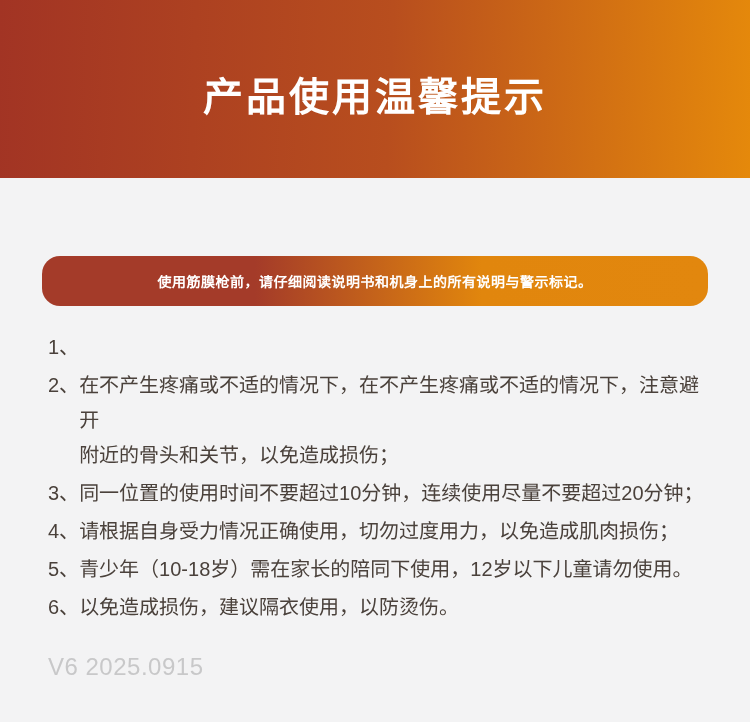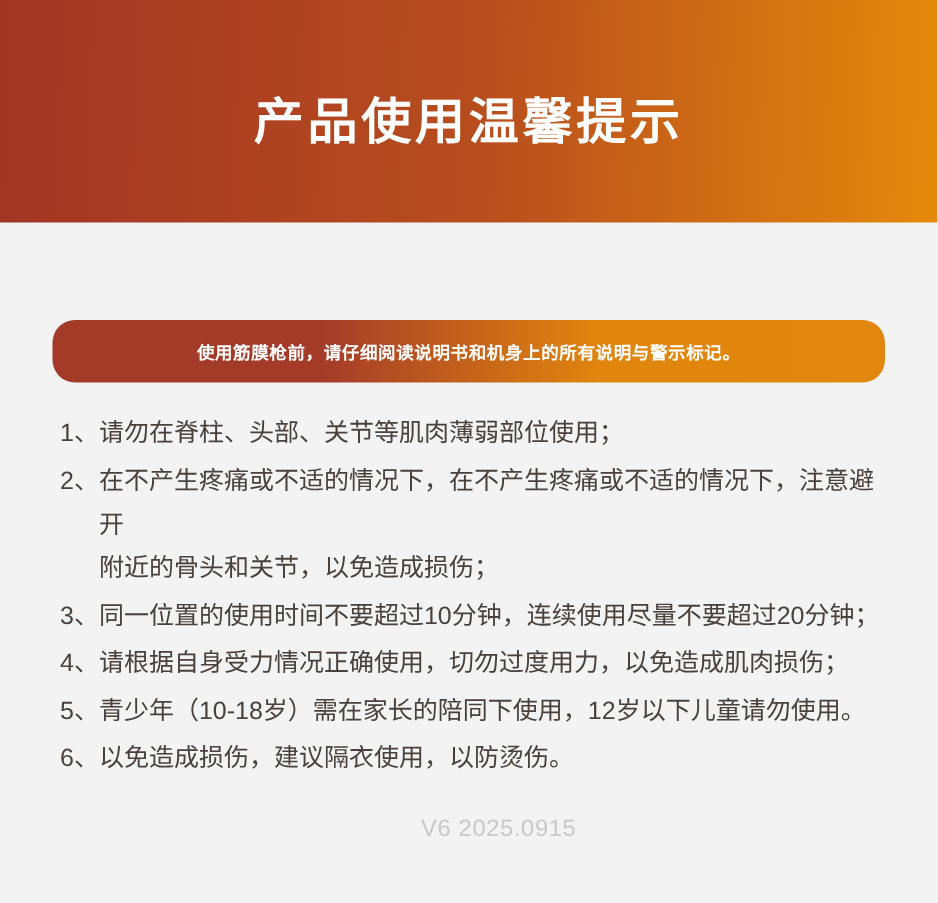--- a/index.html
+++ b/index.html
@@ -69,44 +69,42 @@
   .tip-num {
     flex-shrink: 0;
   }
   .tip-text {
     white-space: pre-line;
   }
   
   .version-note {
     margin: 28px 0 0 48px;
     color: #c8c8c9;
-    font-size: 19px;
+    font-size: 24px;
     letter-spacing: 0.5px;
-    text-align: center;
   }
 </style>
 </head>
 <body>
 
 <div class="page">
 
   <header class="banner">
     <h1 class="title">产品使用温馨提示</h1>
   </header>
 
   <main>
 
     <div class="notice-pill">
       <span class="notice-text">使用筋膜枪前，请仔细阅读说明书和机身上的所有说明与警示标记。</span>
     </div>
 
     <ol class="tips">
       <li class="tip">
         <span class="tip-num">1、</span>
-        <span class="tip-text">请勿在脊柱、头部、关节等肌肉薄弱部位使用；</span>
       </li>
       <li class="tip">
         <span class="tip-num">2、</span>
         <span class="tip-text">在不产生疼痛或不适的情况下，在不产生疼痛或不适的情况下，注意避开
 附近的骨头和关节，以免造成损伤；</span>
       </li>
       <li class="tip">
         <span class="tip-num">3、</span>
         <span class="tip-text">同一位置的使用时间不要超过10分钟，连续使用尽量不要超过20分钟；</span>
       </li>

